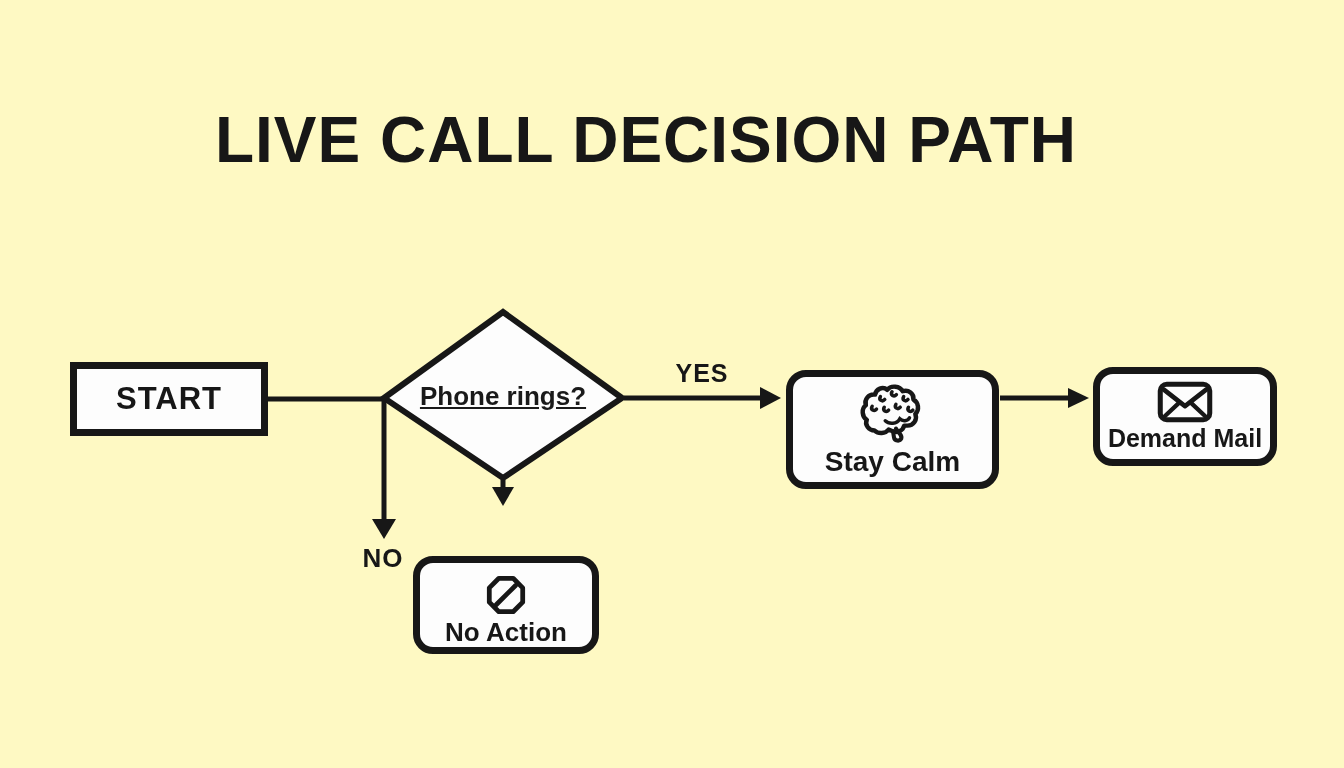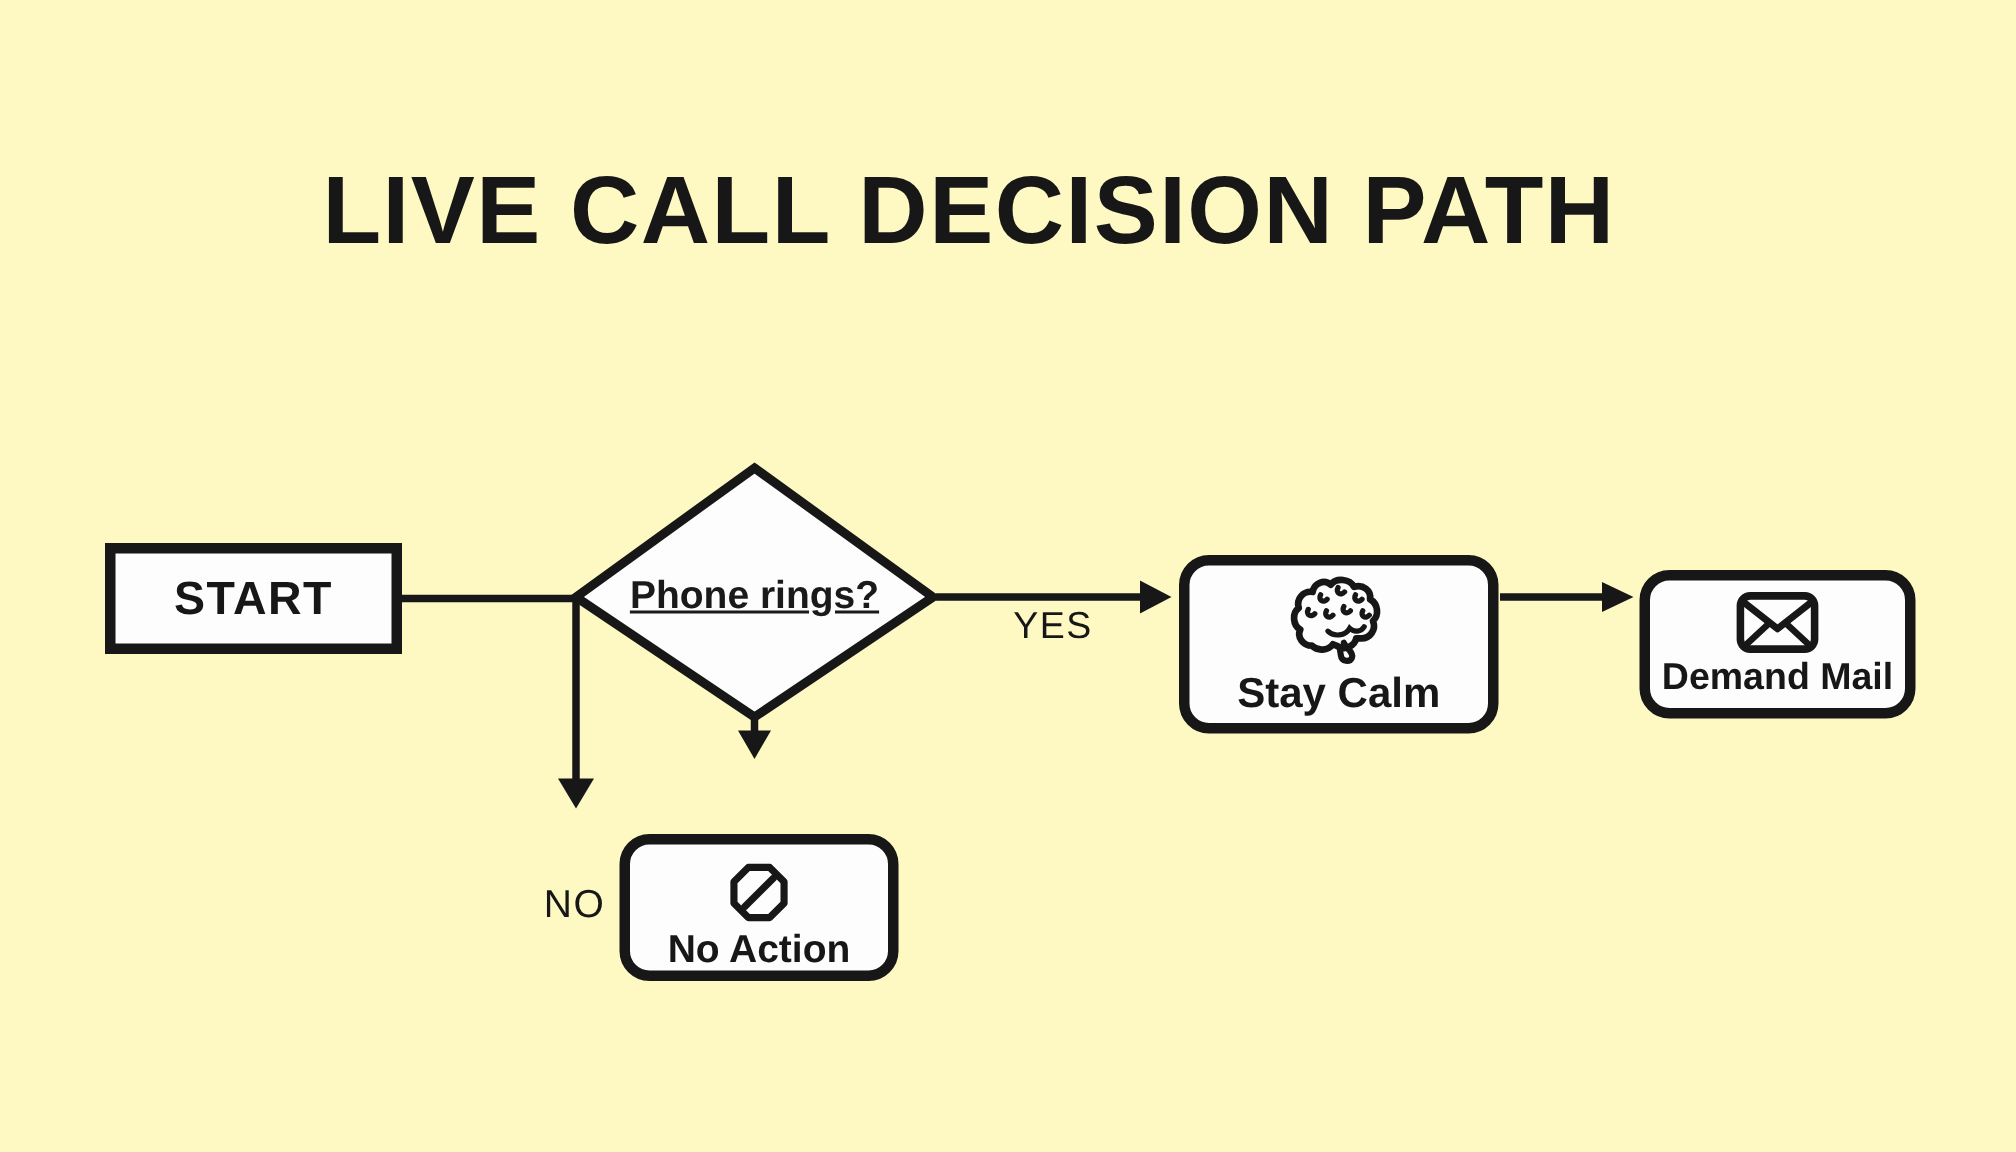--- a/index.html
+++ b/index.html
@@ -63,21 +63,21 @@
   }
   .node-stay-calm {
     left: 786px;
     top: 330px;
     width: 213px;
     height: 119px;
     padding-top: 2px;
   }
   .node-demand-mail {
     left: 1093px;
-    top: 340px;
+    top: 327px;
     width: 184px;
     height: 99px;
   }
   .node-no-action {
     left: 413px;
     top: 516px;
     width: 186px;
     height: 98px;
     justify-content: flex-end;
   }
@@ -96,24 +96,23 @@
     top: 381px;
     width: 218px;
     text-align: center;
     font-size: 26px;
     font-weight: 800;
     white-space: nowrap;
     text-decoration: underline;
   }
   .edge-label {
     position: absolute;
-    font-weight: 400;
+    font-weight: 700;
     color: #171717;
     text-align: center;
-    margin-top: 44px;
   }
   .edge-label-yes {
     left: 657px;
     top: 359px;
     width: 90px;
     font-size: 25px;
     letter-spacing: 1px;
   }
   .edge-label-no {
     left: 338px;

